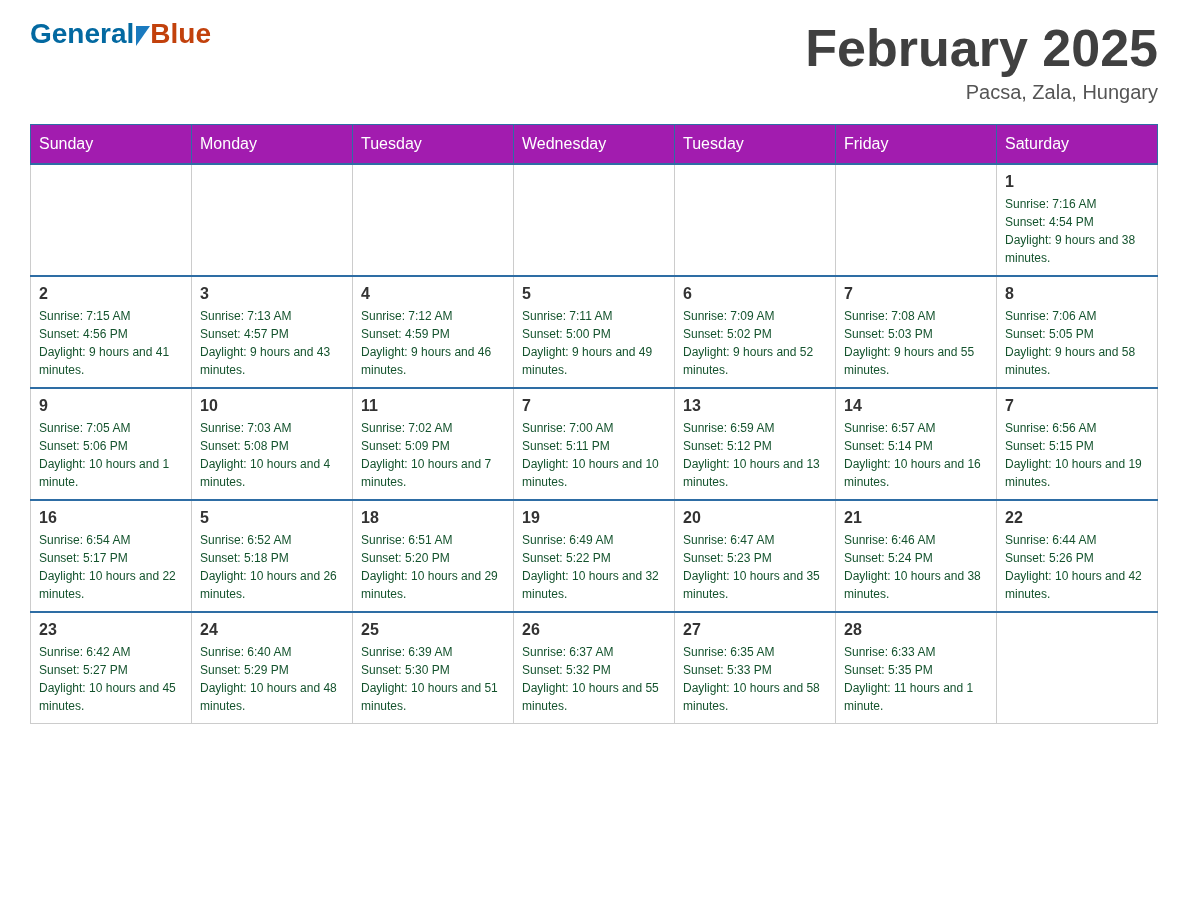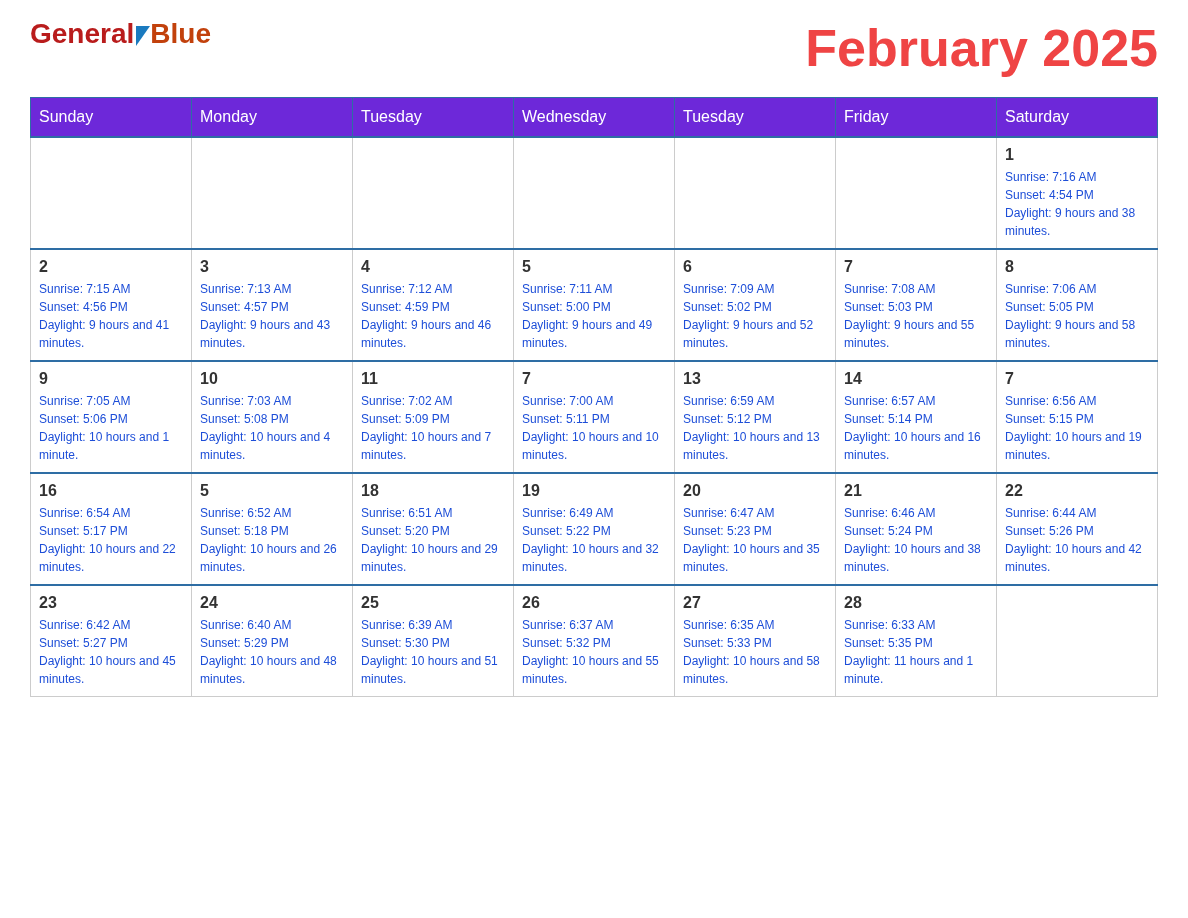--- a/index.html
+++ b/index.html
@@ -17,42 +17,42 @@
       margin-bottom: 20px;
     }
     .logo {
       display: flex;
       align-items: flex-end;
       font-size: 28px;
       font-weight: bold;
       color: #333;
       line-height: 1;
     }
-    .logo-general { color: #b91c1c; }
+    .logo-general { color: #0369a1; }
     .logo-blue { color: #c2410c; }
     .title-section {
       text-align: right;
     }
     .month-title {
       font-size: 52px;
       font-weight: bold;
-      color: #ef4444;
+      color: #404040;
       line-height: 1.1;
     }
     .location {
       font-size: 20px;
       color: #555;
       margin-top: 4px;
     }
     table {
       width: 100%;
       border-collapse: collapse;
     }
     thead th {
-      background-color: #6d28d9;
+      background-color: #a21caf;
       color: #fff;
       padding: 10px 8px;
       font-size: 16px;
       font-weight: normal;
       text-align: left;
       border: 1px solid #2e6da4;
     }
     tbody td {
       vertical-align: top;
       padding: 8px 8px;
@@ -63,21 +63,21 @@
       height: 110px;
     }
     .day-number {
       font-size: 16px;
       font-weight: bold;
       color: #333;
       margin-bottom: 4px;
     }
     .day-info {
       font-size: 12px;
-      color: #1d4ed8;
+      color: #14532d;
       line-height: 1.5;
     }
     tbody tr td:first-child {
       border-left: 1px solid #ccc;
     }
     tbody tr:first-child td {
       border-top: 2px solid #2e6da4;
     }
   </style>
 </head>
@@ -87,20 +87,21 @@
   <div class="logo">
     <span class="logo-general">General</span>
     <span style="display:inline-block; position:relative;">
       <span style="display:inline-block; width:0; height:0; border-left:0px solid transparent; border-right:14px solid transparent; border-top:20px solid #1a7abf; margin-left:2px; margin-bottom:2px; vertical-align:bottom;"></span>
     </span>
     <br>
     <span class="logo-blue">Blue</span>
   </div>
   <div class="title-section">
     <div class="month-title">February 2025</div>
+    <div class="location">Pacsa, Zala, Hungary</div>
   </div>
 </div>
 
 <table>
   <thead>
     <tr>
     <th>Sunday</th>
         <th>Monday</th>
         <th>Tuesday</th>
         <th>Wednesday</th>

